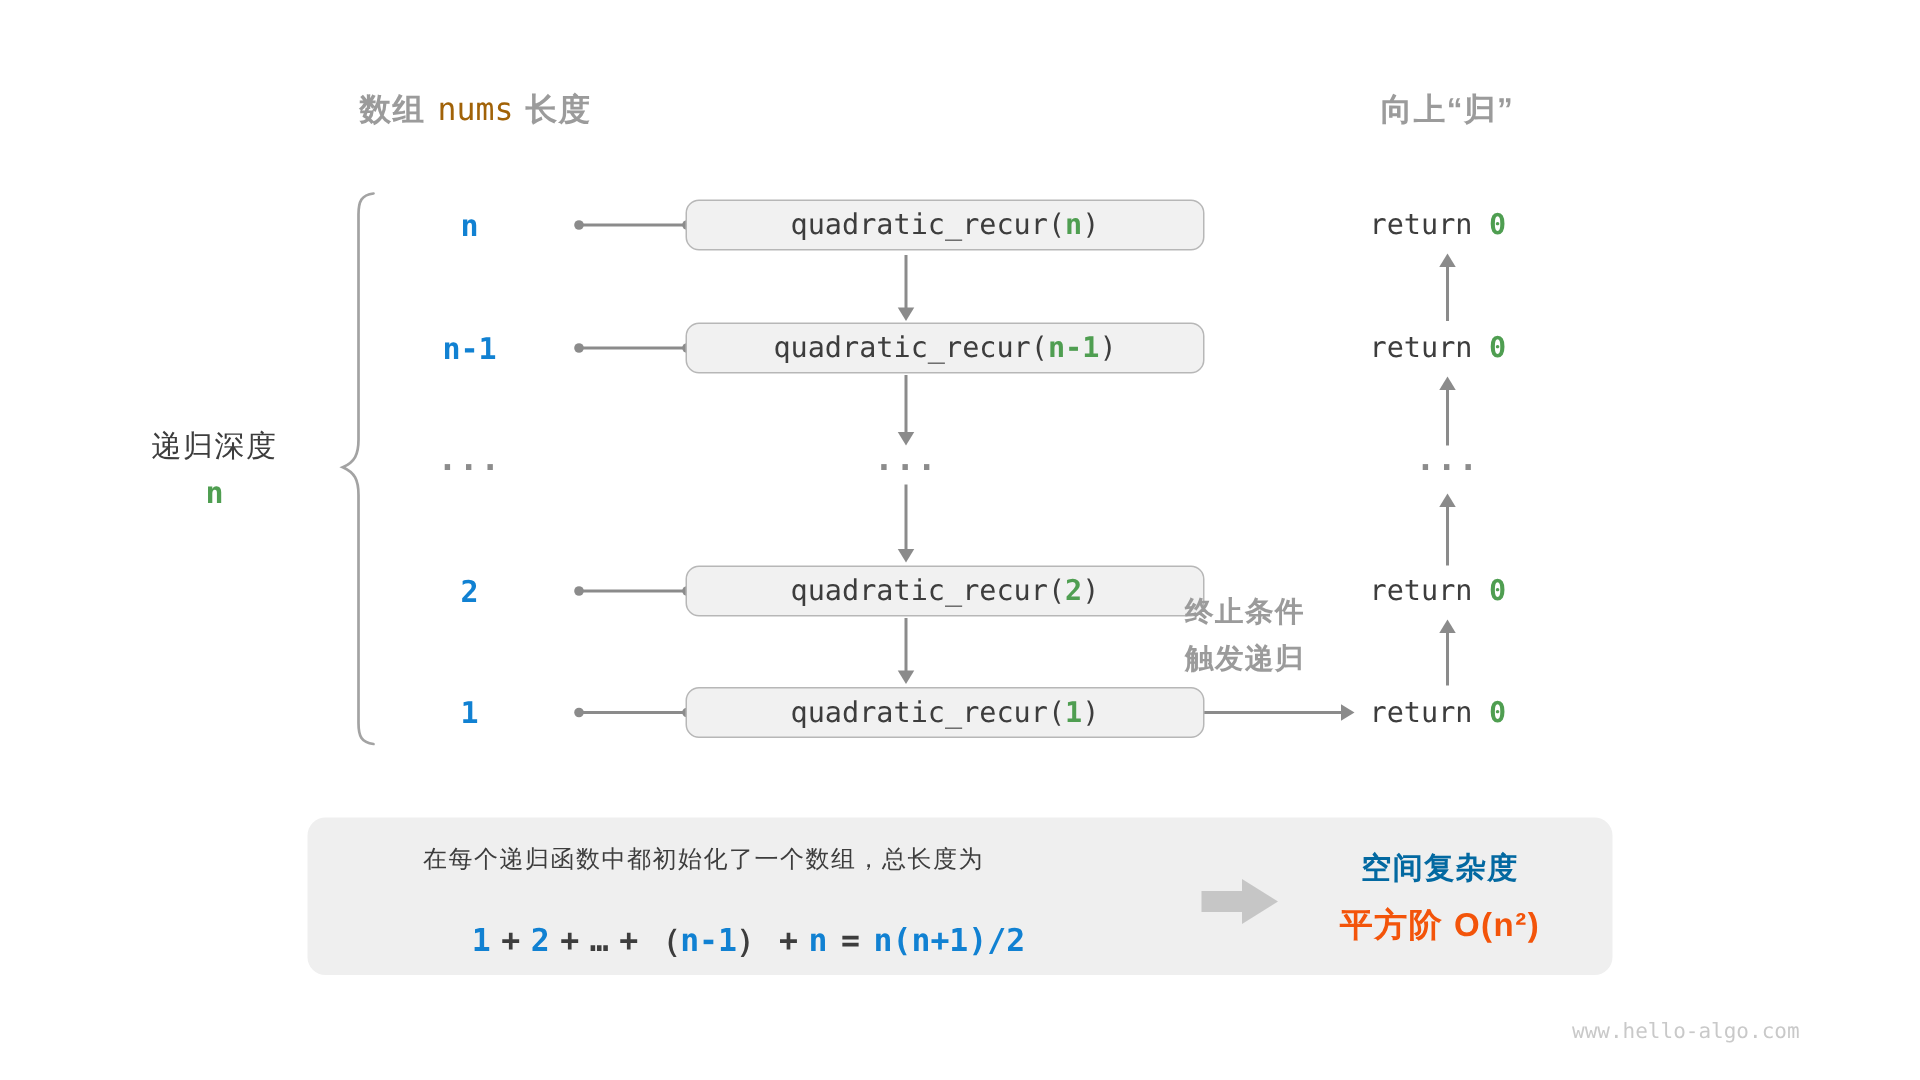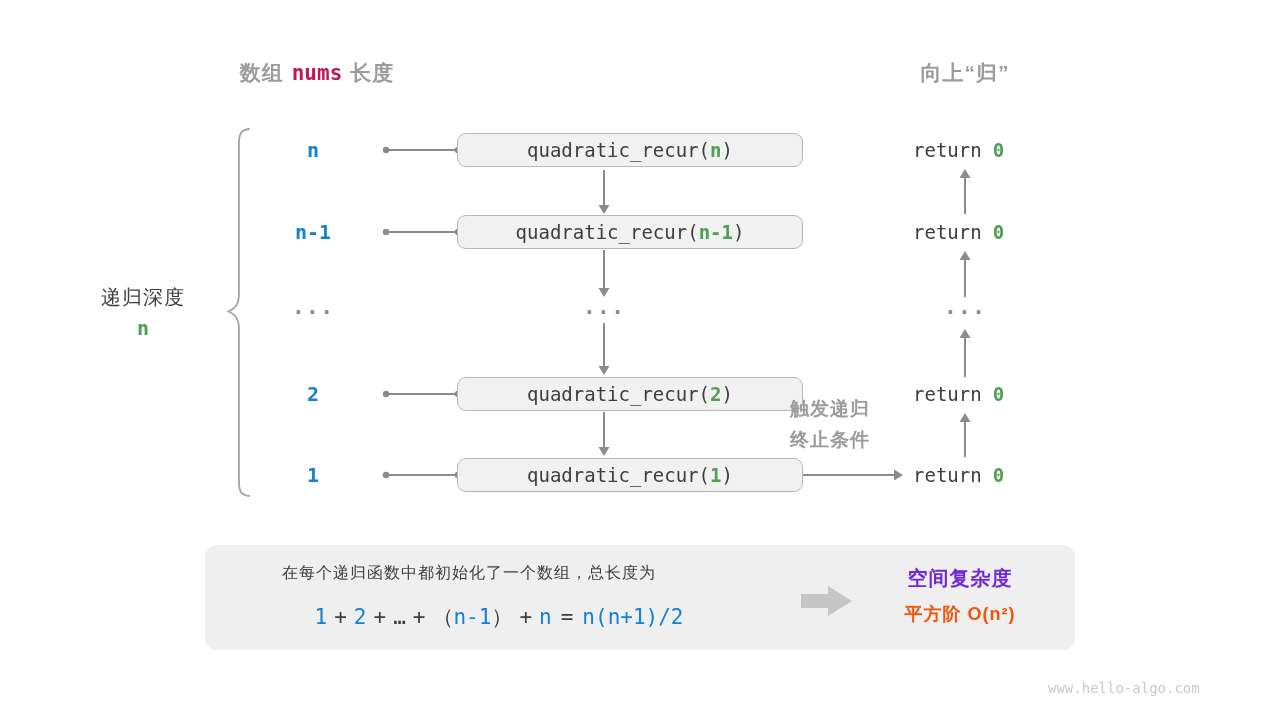--- a/index.html
+++ b/index.html
@@ -21,22 +21,22 @@
   
   .col-header {
     font-size: 21px;
     font-weight: bold;
     color: #9b9b9b;
     letter-spacing: 1px;
     white-space: nowrap;
   }
   .hdr-code {
     font-family: "DejaVu Sans Mono", monospace;
-    font-weight: bold;
-    color: #be185d;
+    font-weight: normal;
+    color: #a16207;
     margin: 0 8px;
     letter-spacing: 0;
   }
 
   
   .depth-title { font-size: 20px; color: #3d3d3d; letter-spacing: 1px; }
   .depth-value {
     font-family: "DejaVu Sans Mono", monospace;
     font-size: 20px;
     font-weight: bold;
@@ -111,47 +111,48 @@
   }
   .summary-desc {
     font-size: 16px;
     color: #3d3d3d;
     letter-spacing: 1px;
     white-space: nowrap;
   }
   .formula {
     font-family: "DejaVu Sans Mono", monospace;
     font-size: 21px;
-    font-weight: normal;
+    font-weight: bold;
     color: #3d3d3d;
     white-space: nowrap;
+    margin-top: 10px;
   }
   .f-num { color: #1181d2; }
   .f-op { margin: 0 7px; }
   .f-eq { margin: 0 9px; }
   .block-arrow-rect {
     left: 801px; top: 594px;
     width: 27px; height: 14px;
     background: #c6c6c6;
   }
   .block-arrow-head {
     left: 828px; top: 586px;
     width: 0; height: 0;
     border-top: 15px solid transparent;
     border-bottom: 15px solid transparent;
     border-left: 24px solid #c6c6c6;
   }
   .complexity-title {
     font-size: 20px;
     font-weight: bold;
-    color: #6d28d9;
+    color: #0369a1;
     letter-spacing: 1px;
   }
   .complexity-value {
-    font-size: 18px;
+    font-size: 22px;
     font-weight: bold;
     color: #f3540a;
     letter-spacing: 1px;
   }
 
   .watermark {
     font-family: "DejaVu Sans Mono", monospace;
     font-size: 14px;
     color: #c9c9c9;
     white-space: nowrap;
@@ -281,22 +282,22 @@
   <div class="abs call-box" style="top:458px;">
     <span>quadratic_recur(</span>
       <span class="arg">1</span>
       <span>)</span>
   </div>
   <div class="abs ret" style="top:464px;">
     <span class="ret-kw">return</span><span class="ret-val">0</span>
   </div>
 
   <div class="abs trigger center" style="left:765px; top:393px; width:130px;">
+    <div>终止条件</div>
     <div>触发递归</div>
-    <div>终止条件</div>
   </div>
 
   <div class="abs panel"></div>
   <div class="abs summary-desc center" style="left:224px; top:563px; width:490px;">在每个递归函数中都初始化了一个数组，总长度为</div>
   <div class="abs formula center" style="left:224px; top:603px; width:550px;">
     <span class="f-num">1</span><span class="f-op">+</span><span class="f-num">2</span><span class="f-op">+</span><span>…</span><span class="f-op">+</span><span>（</span><span class="f-num">n-1</span><span>）</span><span class="f-op">+</span><span class="f-num">n</span><span class="f-eq">=</span><span class="f-num">n(n+1)/2</span>
   </div>
   <div class="abs block-arrow-rect"></div>
   <div class="abs block-arrow-head"></div>
   <div class="abs complexity-title center" style="left:860px; top:565px; width:200px;">空间复杂度</div>

